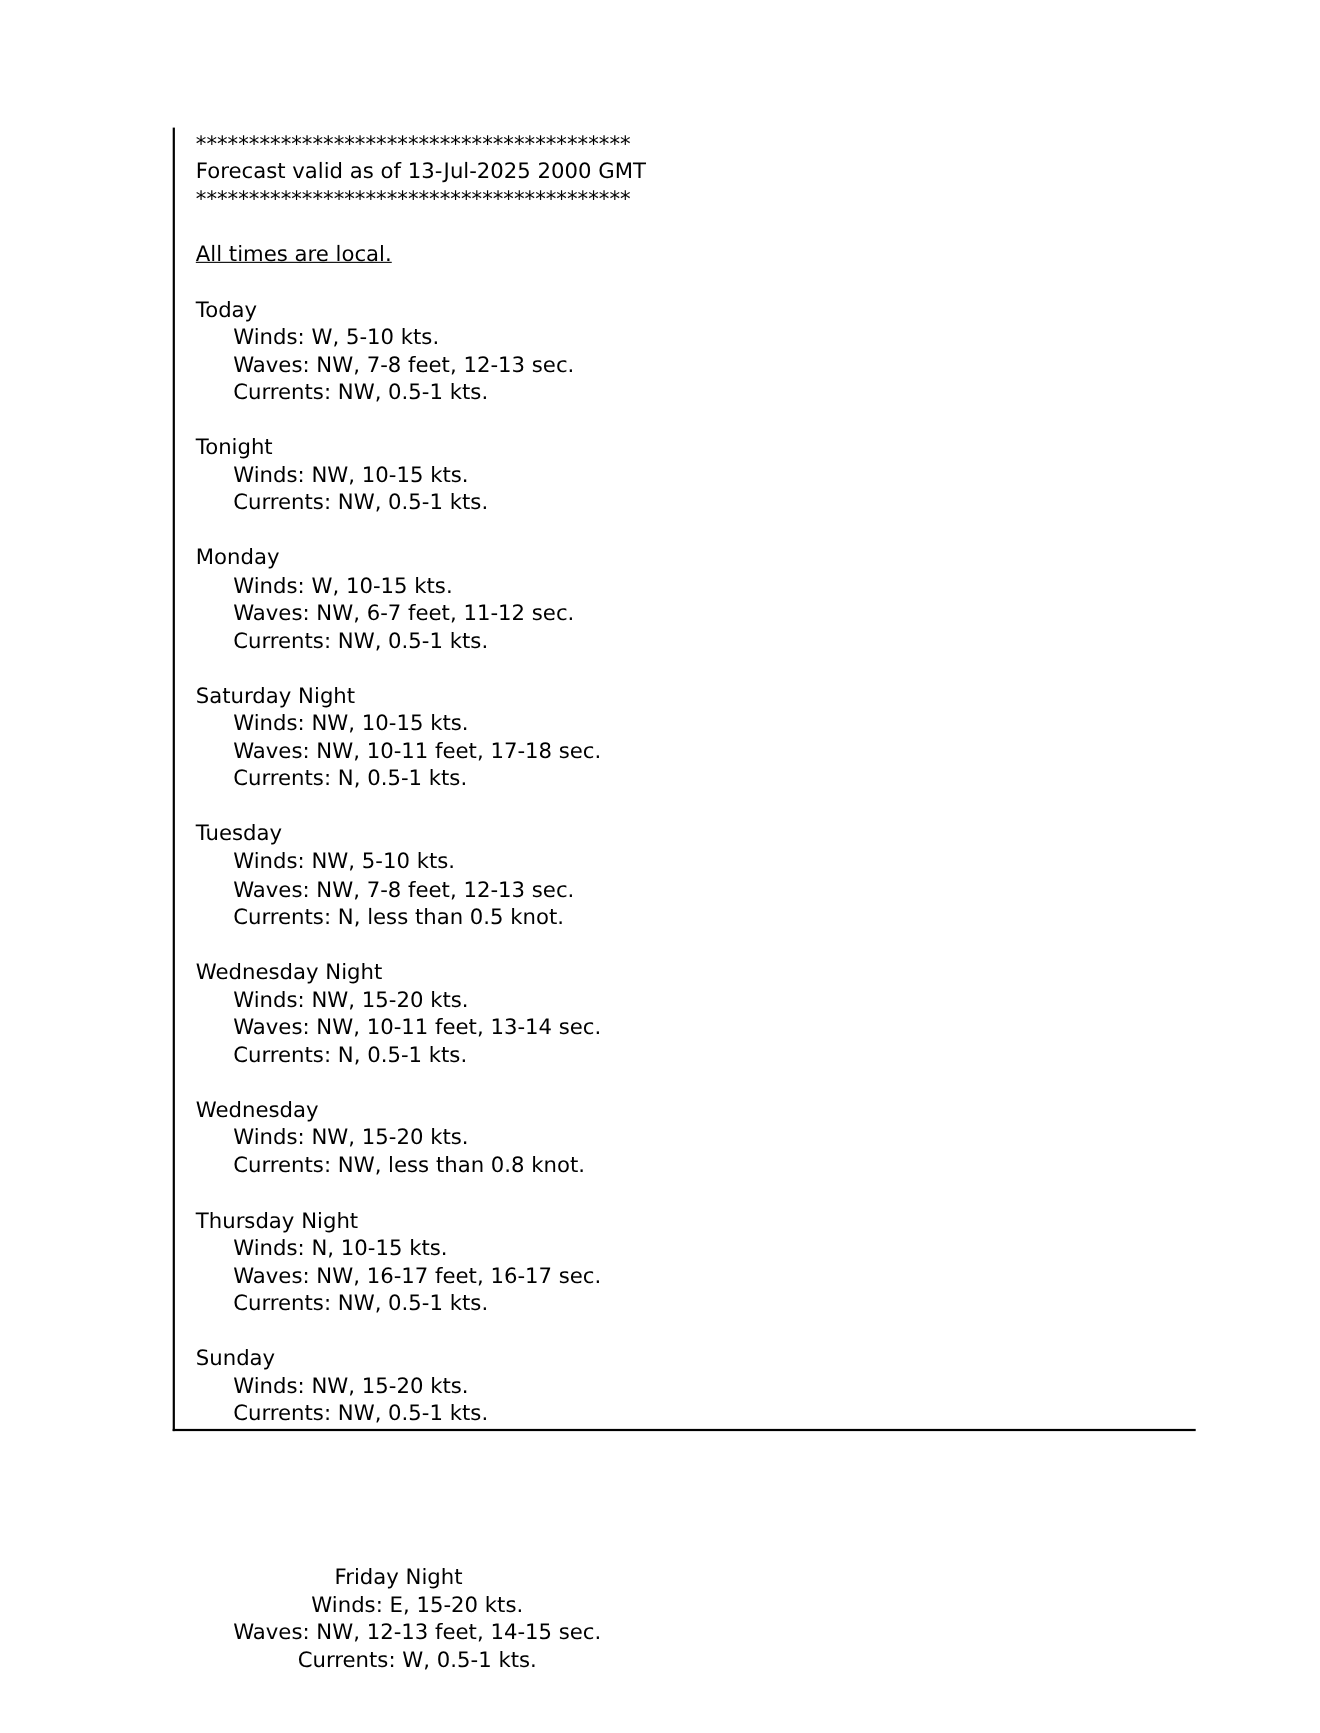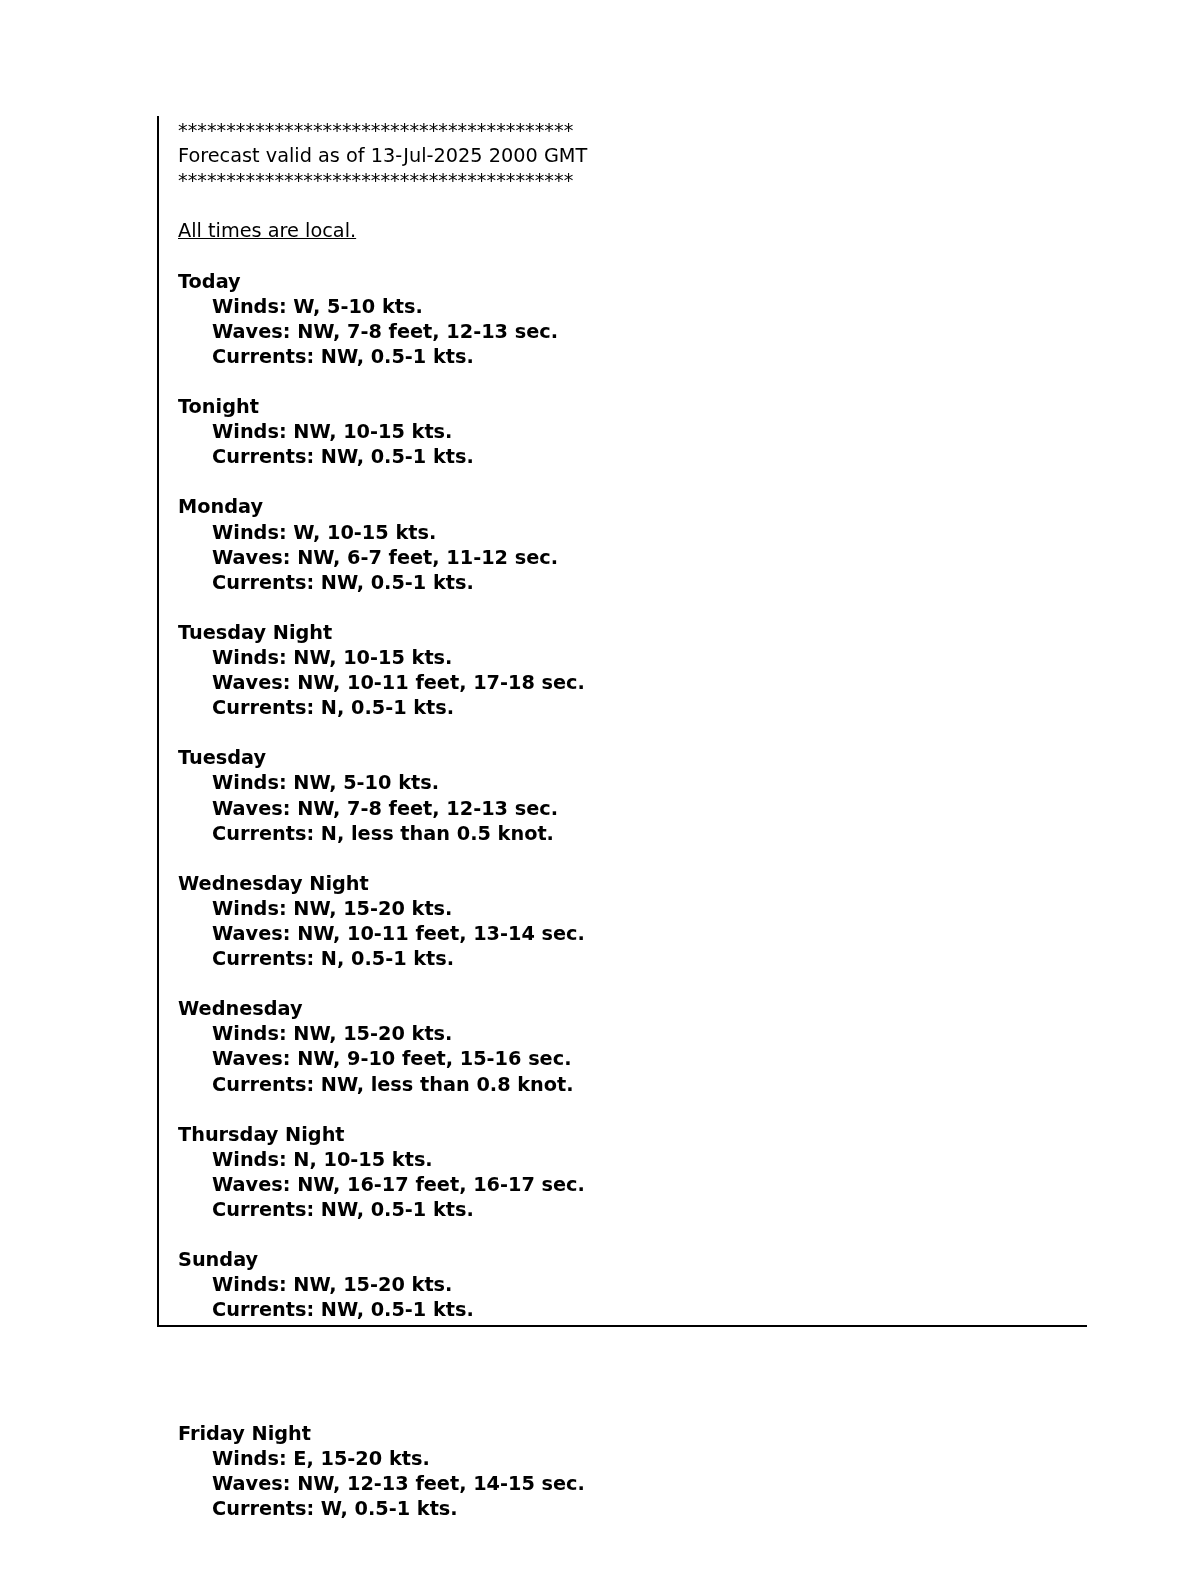--- a/index.html
+++ b/index.html
@@ -21,37 +21,37 @@
     width: 930px;
     box-sizing: border-box;
     border-left: 2px solid #000000;
     border-bottom: 2px solid #000000;
     padding: 2px 0 2px 19px;
   }
   .after-box {
     position: absolute;
     left: 178px;
     top: 1421px;
+    text-align: center;
   }
   .line {
     white-space: pre;
     font-size: 19.3px;
     line-height: 25.1px;
   }
   .detail {
     padding-left: 7px;
     margin-left: 27px;
   }
   .times-note {
     margin-top: 25.1px;
     text-decoration: underline;
   }
   .section {
     margin-top: 25.1px;
-    font-weight: bold;
   }
   .after-box .section {
     margin-top: 0;
   }
 </style>
 </head>
 <body>
 
 <div class="forecast-box">
   <div class="line">*****************************************</div>
@@ -74,21 +74,21 @@
   </div>
 
   <div class="section">
     <div class="line">Monday</div>
     <div class="line detail">Winds: W, 10-15 kts.</div>
     <div class="line detail">Waves: NW, 6-7 feet, 11-12 sec.</div>
     <div class="line detail">Currents: NW, 0.5-1 kts.</div>
   </div>
 
   <div class="section">
-    <div class="line">Tuesday Night</div>
+    <div class="line">Saturday Night</div>
     <div class="line detail">Winds: NW, 10-15 kts.</div>
     <div class="line detail">Waves: NW, 10-11 feet, 17-18 sec.</div>
     <div class="line detail">Currents: N, 0.5-1 kts.</div>
   </div>
 
   <div class="section">
     <div class="line">Tuesday</div>
     <div class="line detail">Winds: NW, 5-10 kts.</div>
     <div class="line detail">Waves: NW, 7-8 feet, 12-13 sec.</div>
     <div class="line detail">Currents: N, less than 0.5 knot.</div>
@@ -97,21 +97,20 @@
   <div class="section">
     <div class="line">Wednesday Night</div>
     <div class="line detail">Winds: NW, 15-20 kts.</div>
     <div class="line detail">Waves: NW, 10-11 feet, 13-14 sec.</div>
     <div class="line detail">Currents: N, 0.5-1 kts.</div>
   </div>
 
   <div class="section">
     <div class="line">Wednesday</div>
     <div class="line detail">Winds: NW, 15-20 kts.</div>
-    <div class="line detail">Waves: NW, 9-10 feet, 15-16 sec.</div>
     <div class="line detail">Currents: NW, less than 0.8 knot.</div>
   </div>
 
   <div class="section">
     <div class="line">Thursday Night</div>
     <div class="line detail">Winds: N, 10-15 kts.</div>
     <div class="line detail">Waves: NW, 16-17 feet, 16-17 sec.</div>
     <div class="line detail">Currents: NW, 0.5-1 kts.</div>
   </div>
 

